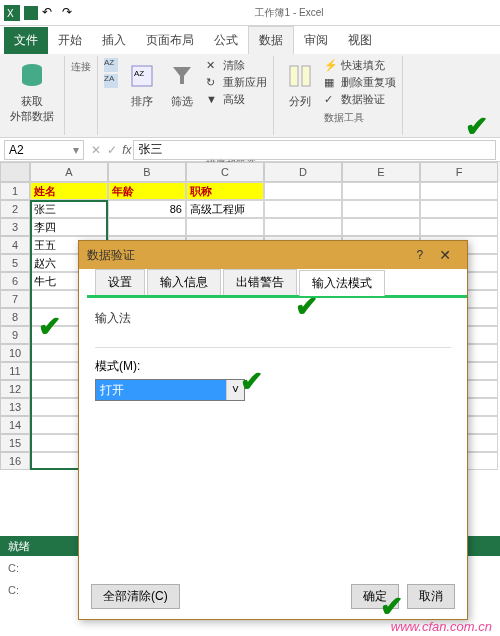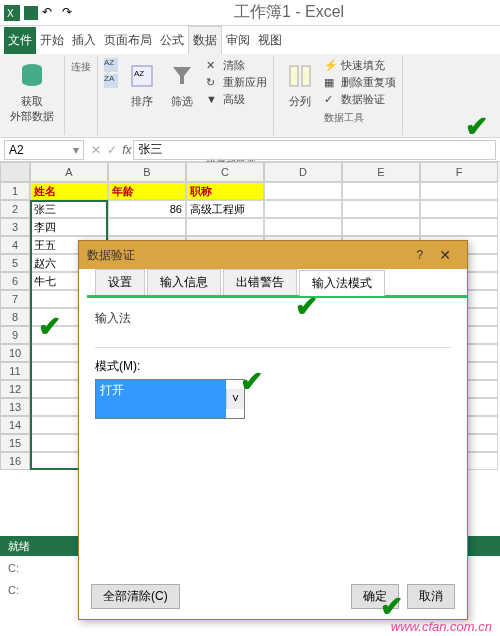--- a/index.html
+++ b/index.html
@@ -1,22 +1,22 @@
 <!DOCTYPE html>
 <html><head>
 <meta charset="utf-8">
 <style>
   * { box-sizing: border-box; margin: 0; padding: 0; font-family: "Microsoft YaHei", sans-serif; }
   body { width: 500px; height: 636px; background: #fff; overflow: hidden; position: relative; font-size: 12px; }
   .titlebar { background: #fff; height: 26px; display: flex; align-items: center; padding: 0 4px; border-bottom: 1px solid #d4d4d4; }
   .qa-icon { width: 16px; height: 16px; margin-right: 4px; }
   .qa-save { width: 14px; height: 14px; background: #217346; }
-  .title-text { flex: 1; text-align: center; color: #666; font-size: 16px; }
+  .title-text { flex: 1; text-align: center; color: #666; font-size: 10px; }
   .ribbon-tabs { display: flex; background: #fff; height: 28px; align-items: flex-end; }
-  .tab { padding: 5px 4px; font-size: 12px; color: #444; cursor: pointer; margin-top: 32px; }
+  .tab { padding: 5px 10px; font-size: 12px; color: #444; cursor: pointer; margin-top: 32px; }
   .tab.file { background: #217346; color: #fff; margin-left: 4px; }
   .tab.active { background: #f1f1f1; border: 1px solid #d4d4d4; border-bottom: none; }
   .ribbon { background: #f1f1f1; border-bottom: 1px solid #d4d4d4; display: flex; height: 84px; padding: 2px 0; }
   .group { border-right: 1px solid #d4d4d4; padding: 2px 6px; display: flex; flex-direction: column; align-items: center; justify-content: space-between; font-size: 11px; color: #444; }
   .big-btn { display: flex; flex-direction: column; align-items: center; gap: 2px; padding: 2px 4px; cursor: pointer; }
   .icon32 { width: 32px; height: 32px; display: flex; align-items: center; justify-content: center; }
   .group-label { font-size: 10px; color: #666; margin-top: 2px; }
   .small-items { display: flex; flex-direction: column; gap: 2px; font-size: 11px; }
   .small-item { display: flex; align-items: center; gap: 3px; cursor: pointer; }
   .mini-icon { width: 14px; height: 14px; }
@@ -39,21 +39,21 @@
   .dialog { position: absolute; left: 78px; top: 240px; width: 390px; height: 380px; background: #fff; border: 1px solid #a9792b; box-shadow: 2px 2px 8px rgba(0,0,0,0.3); }
   .dlg-title { background: #d9a441; height: 28px; display: flex; align-items: center; padding: 0 8px; color: #333; font-size: 12px; }
   .dlg-help { margin-left: auto; padding: 0 8px; cursor: pointer; }
   .dlg-close { padding: 0 8px; cursor: pointer; font-size: 14px; }
   .dlg-tabs { display: flex; padding: 0 8px 0 8px; border-bottom: 3px solid #22c55e; margin-left: 8px; }
   .dlg-tab { padding: 4px 12px; border: 1px solid #ccc; border-bottom: none; margin-right: 2px; background: #f0f0f0; cursor: pointer; font-size: 12px; }
   .dlg-tab.active { background: #fff; position: relative; top: 1px; }
   .dlg-body { padding: 12px 16px; }
   .fieldset-label { font-size: 12px; color: #333; margin-bottom: 20px; }
   .mode-label { font-size: 12px; margin: 8px 0 4px 0; }
-  .mode-select { width: 150px; height: 40px; border: 1px solid #7a7a7a; display: flex; align-items: center; background: #fff; }
+  .mode-select { width: 150px; height: 22px; border: 1px solid #7a7a7a; display: flex; align-items: center; background: #fff; }
   .mode-select-val { flex: 1; background: #3399ff; color: #fff; padding: 0 4px; height: 100%; line-height: 20px; }
   .mode-select-btn { width: 18px; text-align: center; background: #eee; border-left: 1px solid #ccc; line-height: 20px; }
   .dlg-footer { position: absolute; bottom: 10px; left: 12px; right: 12px; display: flex; }
   .btn { border: 1px solid #adadad; background: #e1e1e1; padding: 3px 11px; font-size: 12px; cursor: pointer; }
   .btn-right { margin-left: auto; display: flex; gap: 8px; }
   
   .check { position: absolute; color: #0a8a0a; font-size: 28px; font-weight: bold; pointer-events: none; }
   .watermark { position: absolute; bottom: 2px; right: 8px; color: #ec4899; font-size: 13px; font-style: italic; }
   
   svg { display: block; }

